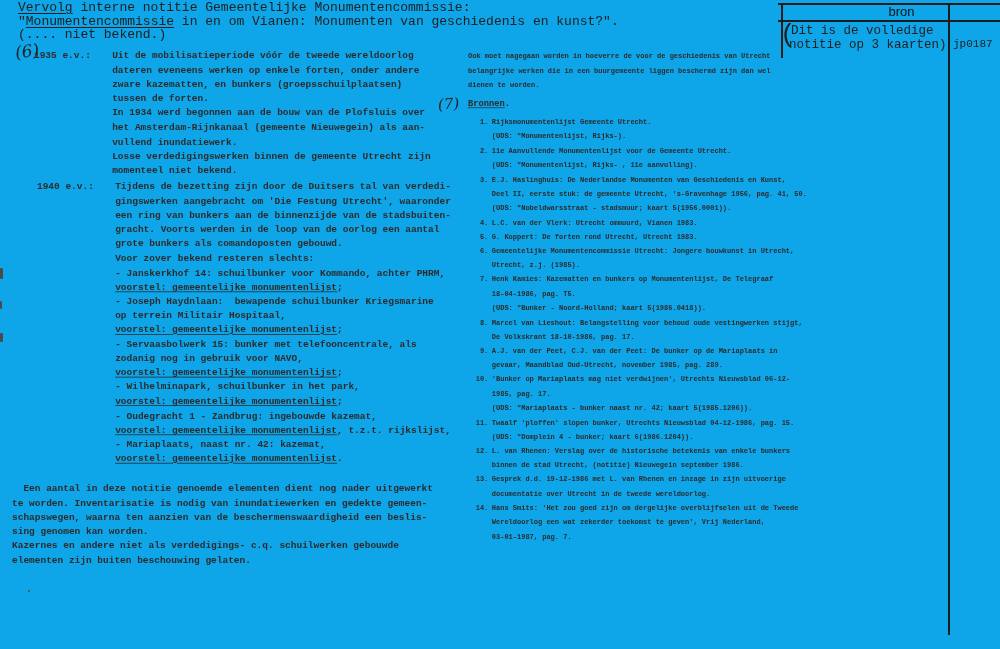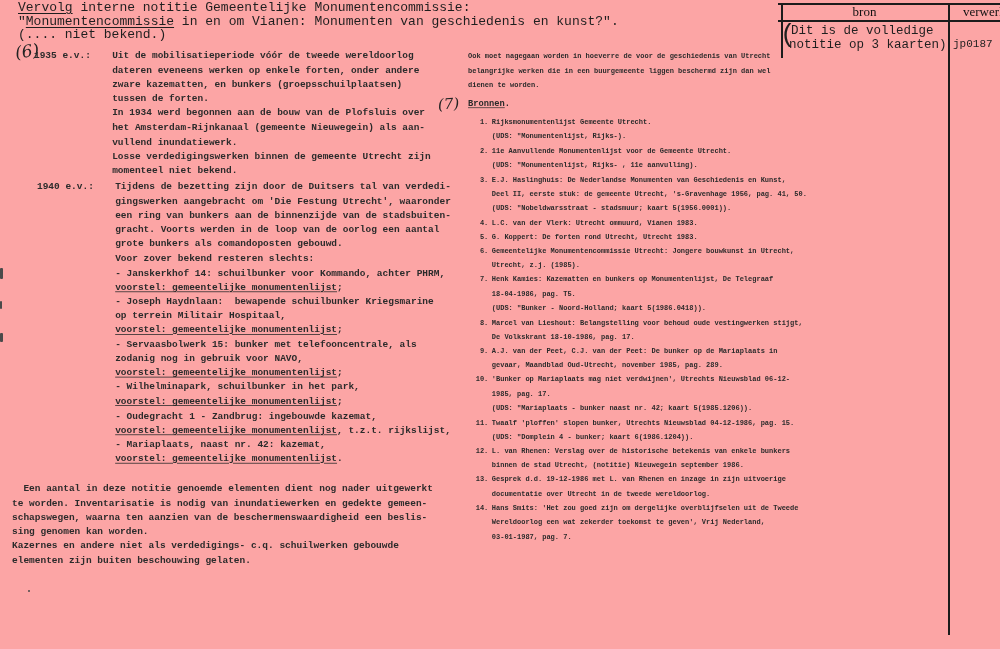--- a/index.html
+++ b/index.html
@@ -1,30 +1,30 @@
 <!DOCTYPE html>
 <html><head>
 <meta charset="utf-8">
 <style>
   html,body{margin:0;padding:0;background:#e8e8e6;}
   .page{
-    position:relative;width:1000px;height:649px;background:#fca5a5;
+    position:relative;width:1000px;height:649px;background:#0ea5e9;
     font-family:"Liberation Mono","DejaVu Sans Mono",monospace;
     color:#262626;overflow:hidden;
   }
   .abs{position:absolute;}
   .line{white-space:pre;}
   .u{text-decoration:underline;text-underline-offset:2px;}
 
   
   .hdr{left:18px;top:1px;font-size:13px;line-height:13.5px;color:#1f1f1f;}
 
   
   .tline{background:#1c1c1c;}
-  .stamp-col{font-family:Liberation Serif, serif;font-size:13px;color:#111;}
+  .stamp-col{font-family:Liberation Sans, sans-serif;font-size:13px;color:#111;padding-left:37px;}
   .stamp-note{font-size:12.5px;line-height:14px;color:#1f1f1f;}
   .big-paren{font-size:26px;font-weight:400;color:#1f1f1f;}
   .stamp-code{font-size:11px;color:#1f1f1f;}
 
   
   .inner{transform-origin:0 0;}
   .leftcol .inner{transform:scale(0.79);width:700px;font-size:12px;line-height:18.1px;font-weight:700;color:#2b2b2b;}
   .sec-grid{display:grid;grid-template-columns:123px auto;}
   .slabel{padding-left:24px;}
   .closing .inner{transform:scale(0.79);width:620px;font-size:12px;line-height:18.1px;font-weight:700;color:#2b2b2b;}

